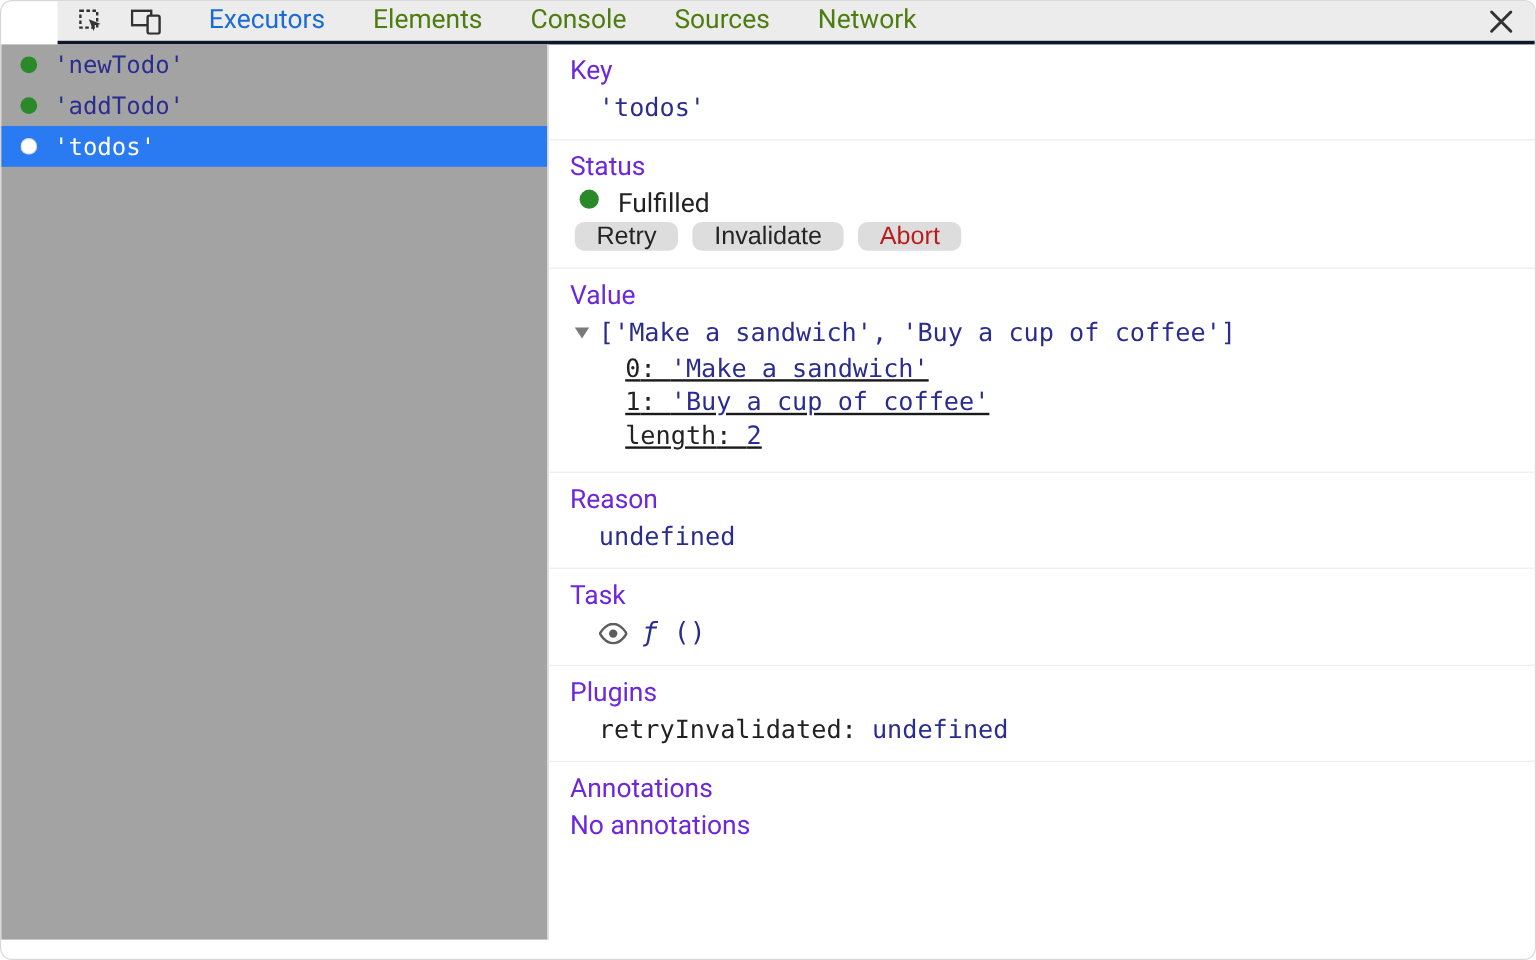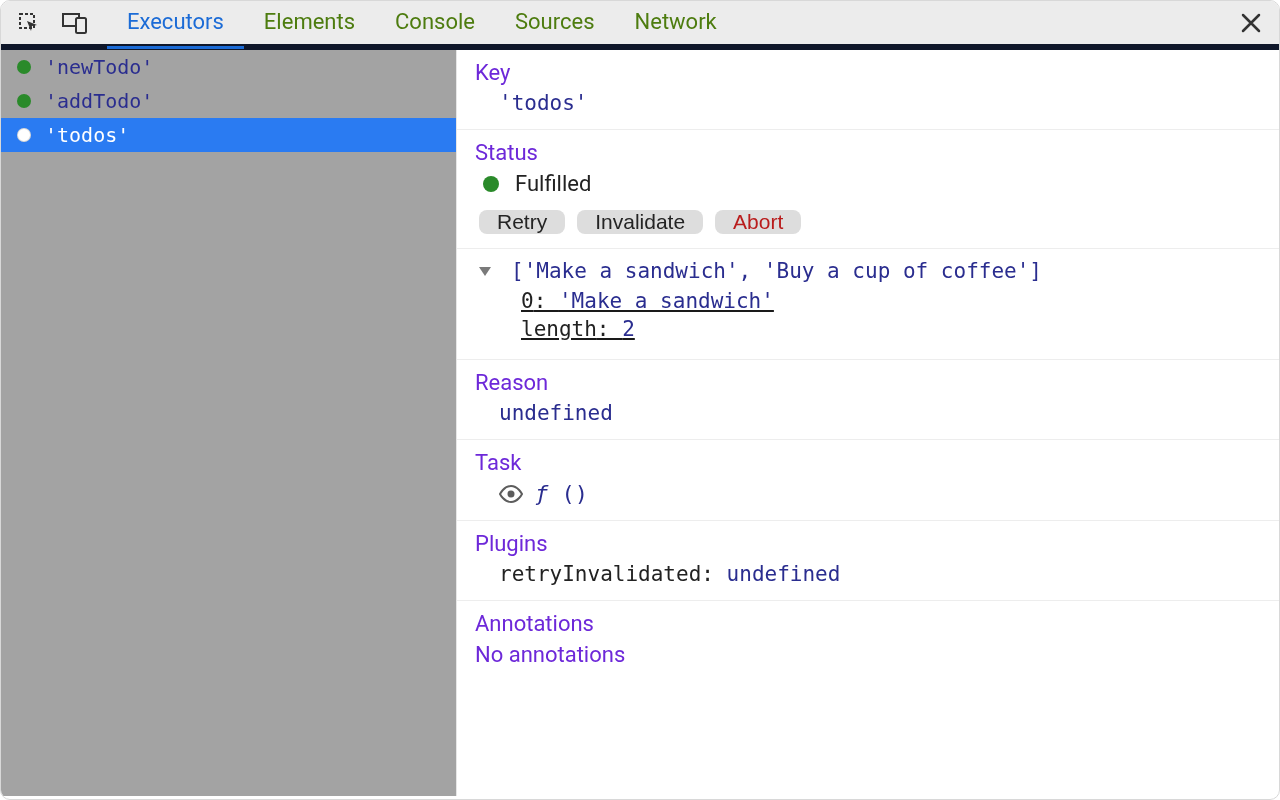--- a/index.html
+++ b/index.html
@@ -14,24 +14,25 @@
     overflow: hidden;
     border: 1px solid #d8d8d8;
     border-radius: 10px;
   }
   .mono { font-family: ui-monospace, SFMono-Regular, Menlo, Consolas, monospace; }
 
   
   .topbar {
     display: flex;
     align-items: center;
-    height: 49px;
+    height: 36px;
     background: #ececec;
-    border-bottom: 6px solid #0f172a;
+    border-bottom: 3px solid #0f172a;
     padding: 0 10px 0 14px;
+    margin-left: 47px;
   }
   .topbar .icon-btn {
     width: 28px; height: 28px;
     display: flex; align-items: center; justify-content: center;
     margin-right: 18px;
     color: #333;
   }
   .tab {
     padding: 0 20px;
     height: 52px;
@@ -96,39 +97,39 @@
     margin-bottom: 6px;
   }
   .section-value {
     padding-left: 24px;
     font-size: 21px;
   }
   .code-blue { color: #2a2d8f; }
   .code-dark { color: #222; }
   .placeholder-grey { color: #6d28d9; }
 
-  .status-line { display: flex; align-items: center; padding-left: 8px; margin-bottom: 14px; }
+  .status-line { display: flex; padding-left: 8px; margin-bottom: 2px; }
   .status-line .dot { width: 16px; height: 16px; border-radius: 50%; margin-right: 16px; }
   .status-line .text { font-size: 22px; color: #222; }
 
   .btn-row { display: flex; gap: 12px; padding-left: 4px; }
   .btn {
     background: #dddddd;
     border: none;
     border-radius: 8px;
     padding: 0 18px;
     font-size: 21px;
     color: #242424;
     cursor: pointer;
   }
   .btn:disabled { color: #b91c1c; cursor: default; }
 
   
   .value-tree { padding-left: 4px; font-size: 21px; }
-  .tree-root { display: flex; align-items: center; gap: 14px; }
+  .tree-root { display: flex; align-items: center; gap: 2px; }
   .caret {
     width: 0; height: 0;
     border-left: 6px solid transparent;
     border-right: 6px solid transparent;
     border-top: 9px solid #7a7a7a;
     margin-right: 6px;
   }
   .tree-children { padding-left: 42px; margin-top: 6px; }
   .tree-row { margin-bottom: 4px; text-decoration: underline; }
 
@@ -203,27 +204,29 @@
         <span class="text">Fulfilled</span>
       </div>
       <div class="btn-row">
         <button class="btn">Retry</button>
         <button class="btn">Invalidate</button>
         <button class="btn" disabled="">Abort</button>
       </div>
     </div>
 
     <div class="section">
+      <div class="section-title">Value</div>
       <div class="value-tree mono">
         <div class="tree-root">
           <span class="caret"></span>
           <span class="code-blue">['Make a sandwich', 'Buy a cup of coffee']</span>
         </div>
         <div class="tree-children" id="value-entries">
             <div class="tree-row"><span class="code-dark">0</span><span class="code-dark">: </span><span class="code-blue">'Make a sandwich'</span></div>
+            <div class="tree-row"><span class="code-dark">1</span><span class="code-dark">: </span><span class="code-blue">'Buy a cup of coffee'</span></div>
             <div class="tree-row"><span class="code-dark">length</span><span class="code-dark">: </span><span class="code-blue">2</span></div>
           </div>
       </div>
     </div>
 
     <div class="section">
       <div class="section-title">Reason</div>
       <div class="section-value mono code-blue">undefined</div>
     </div>
 

